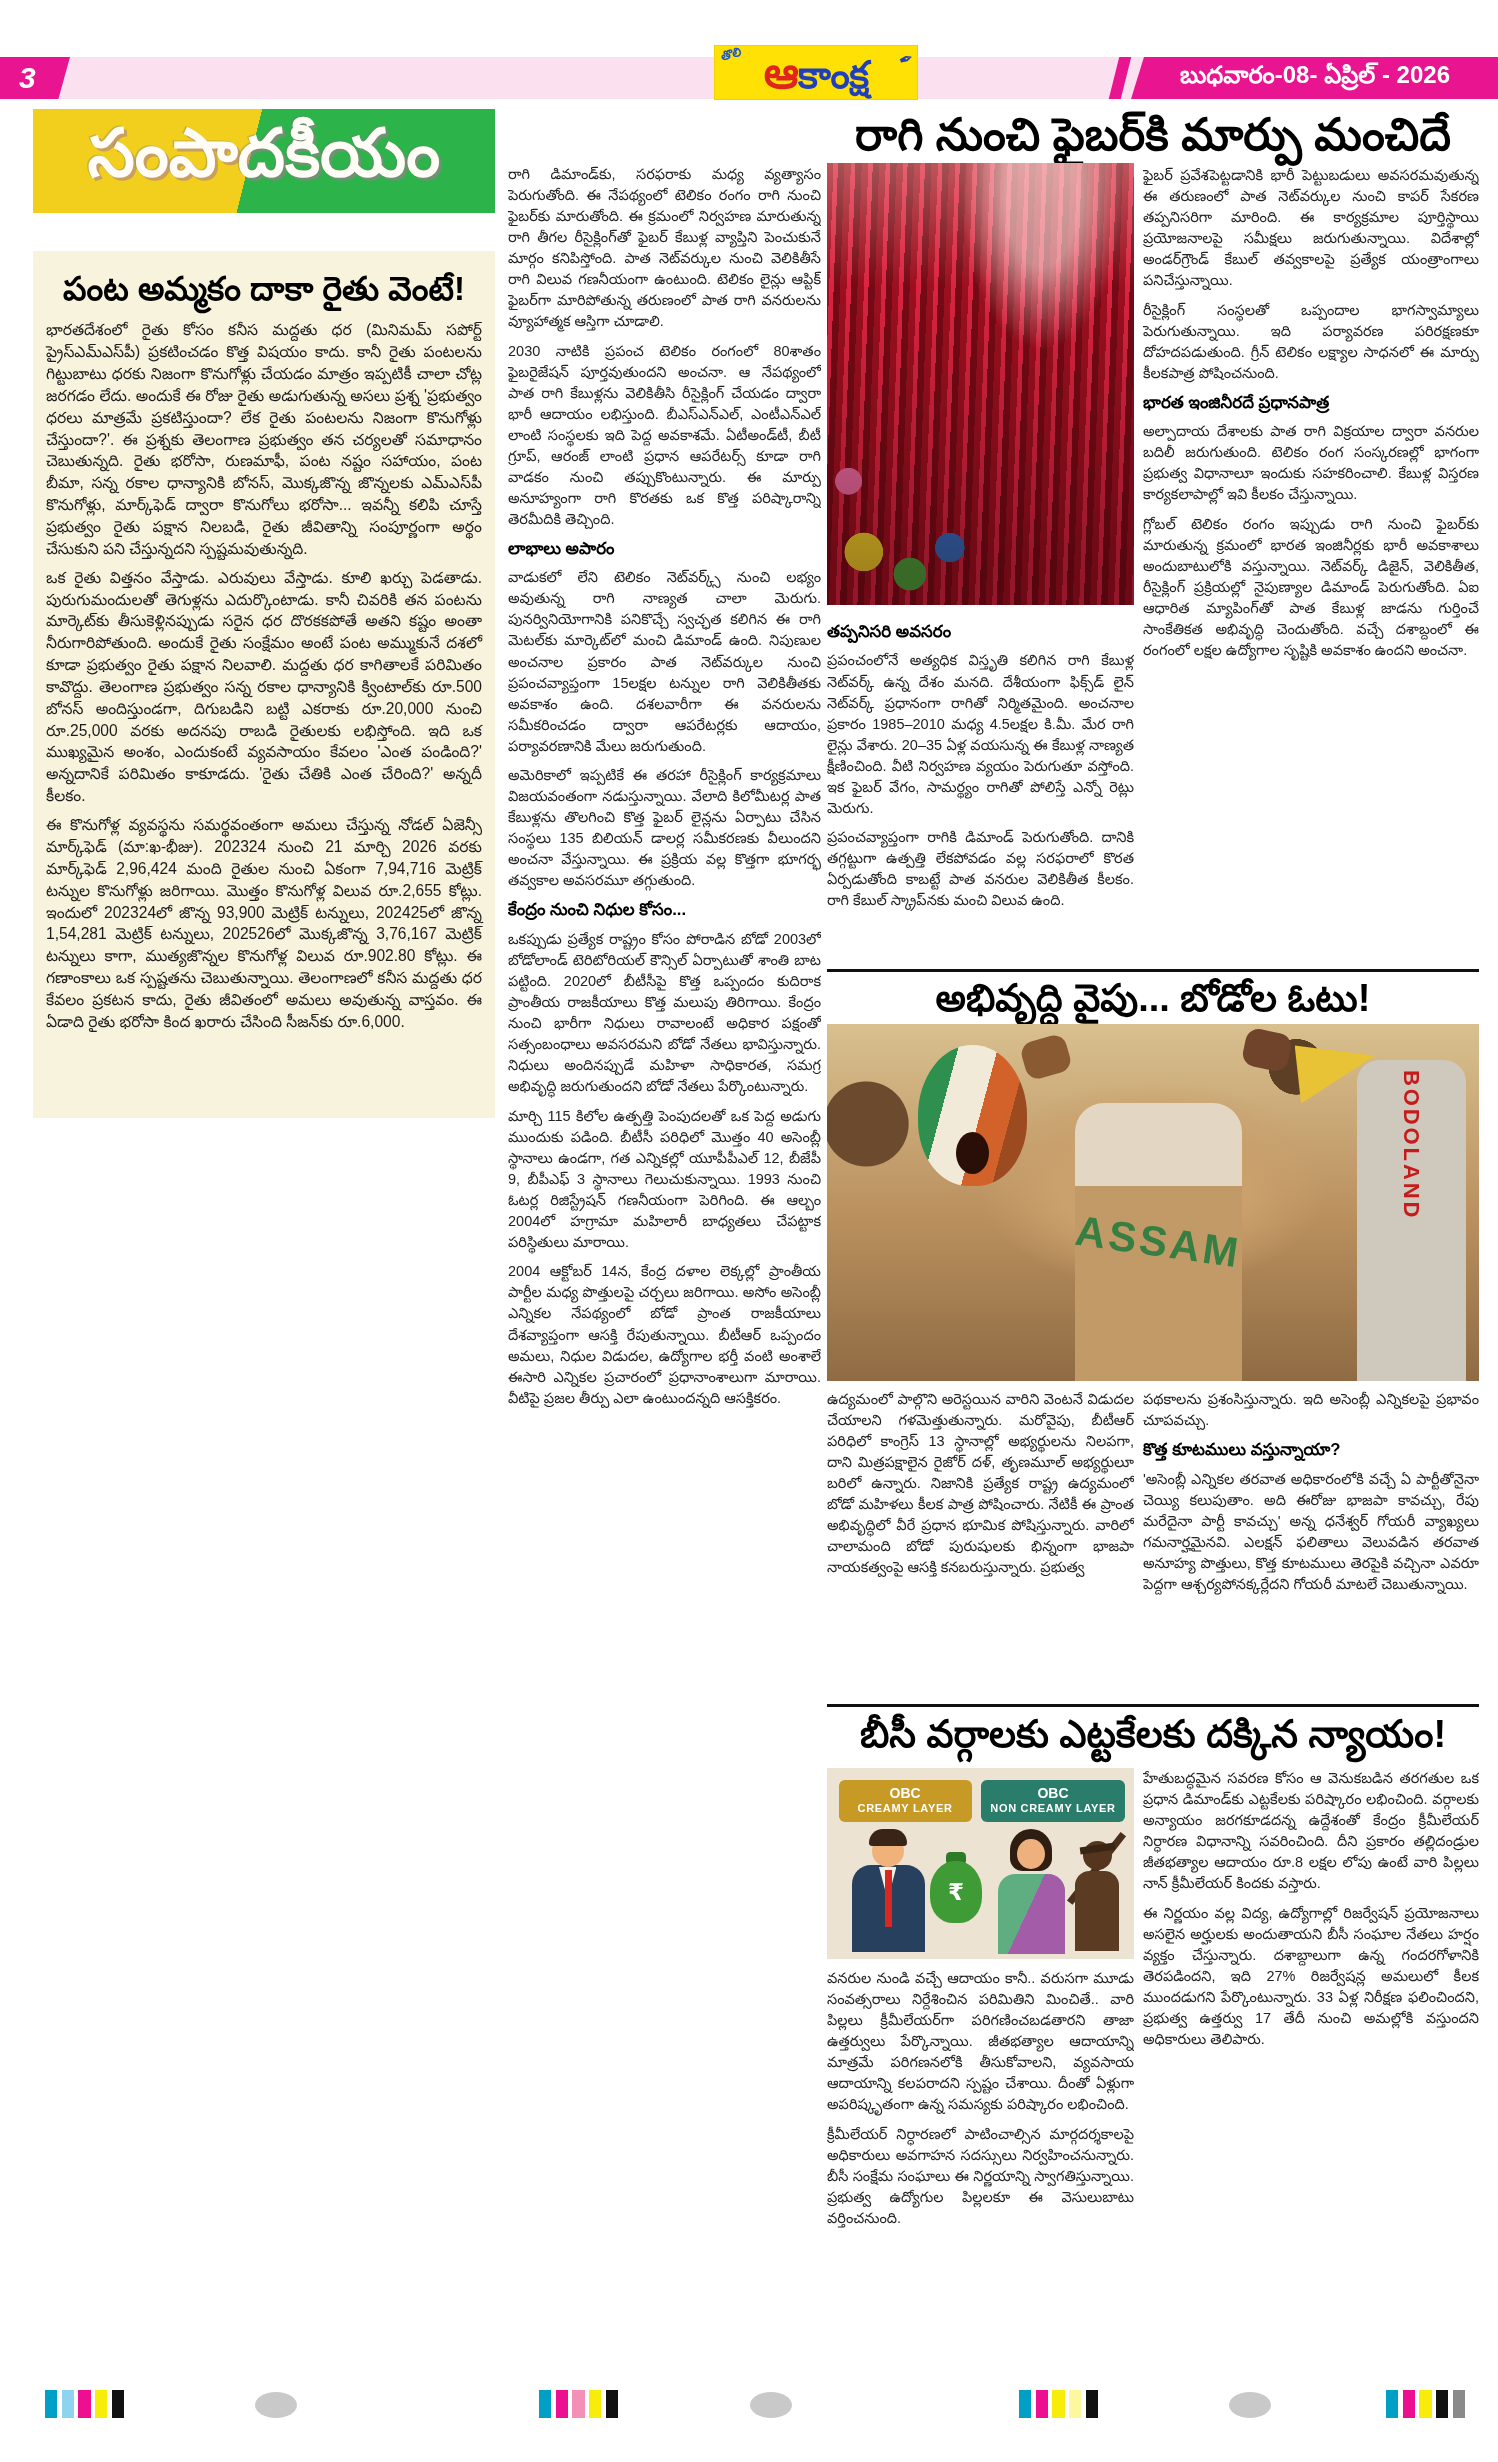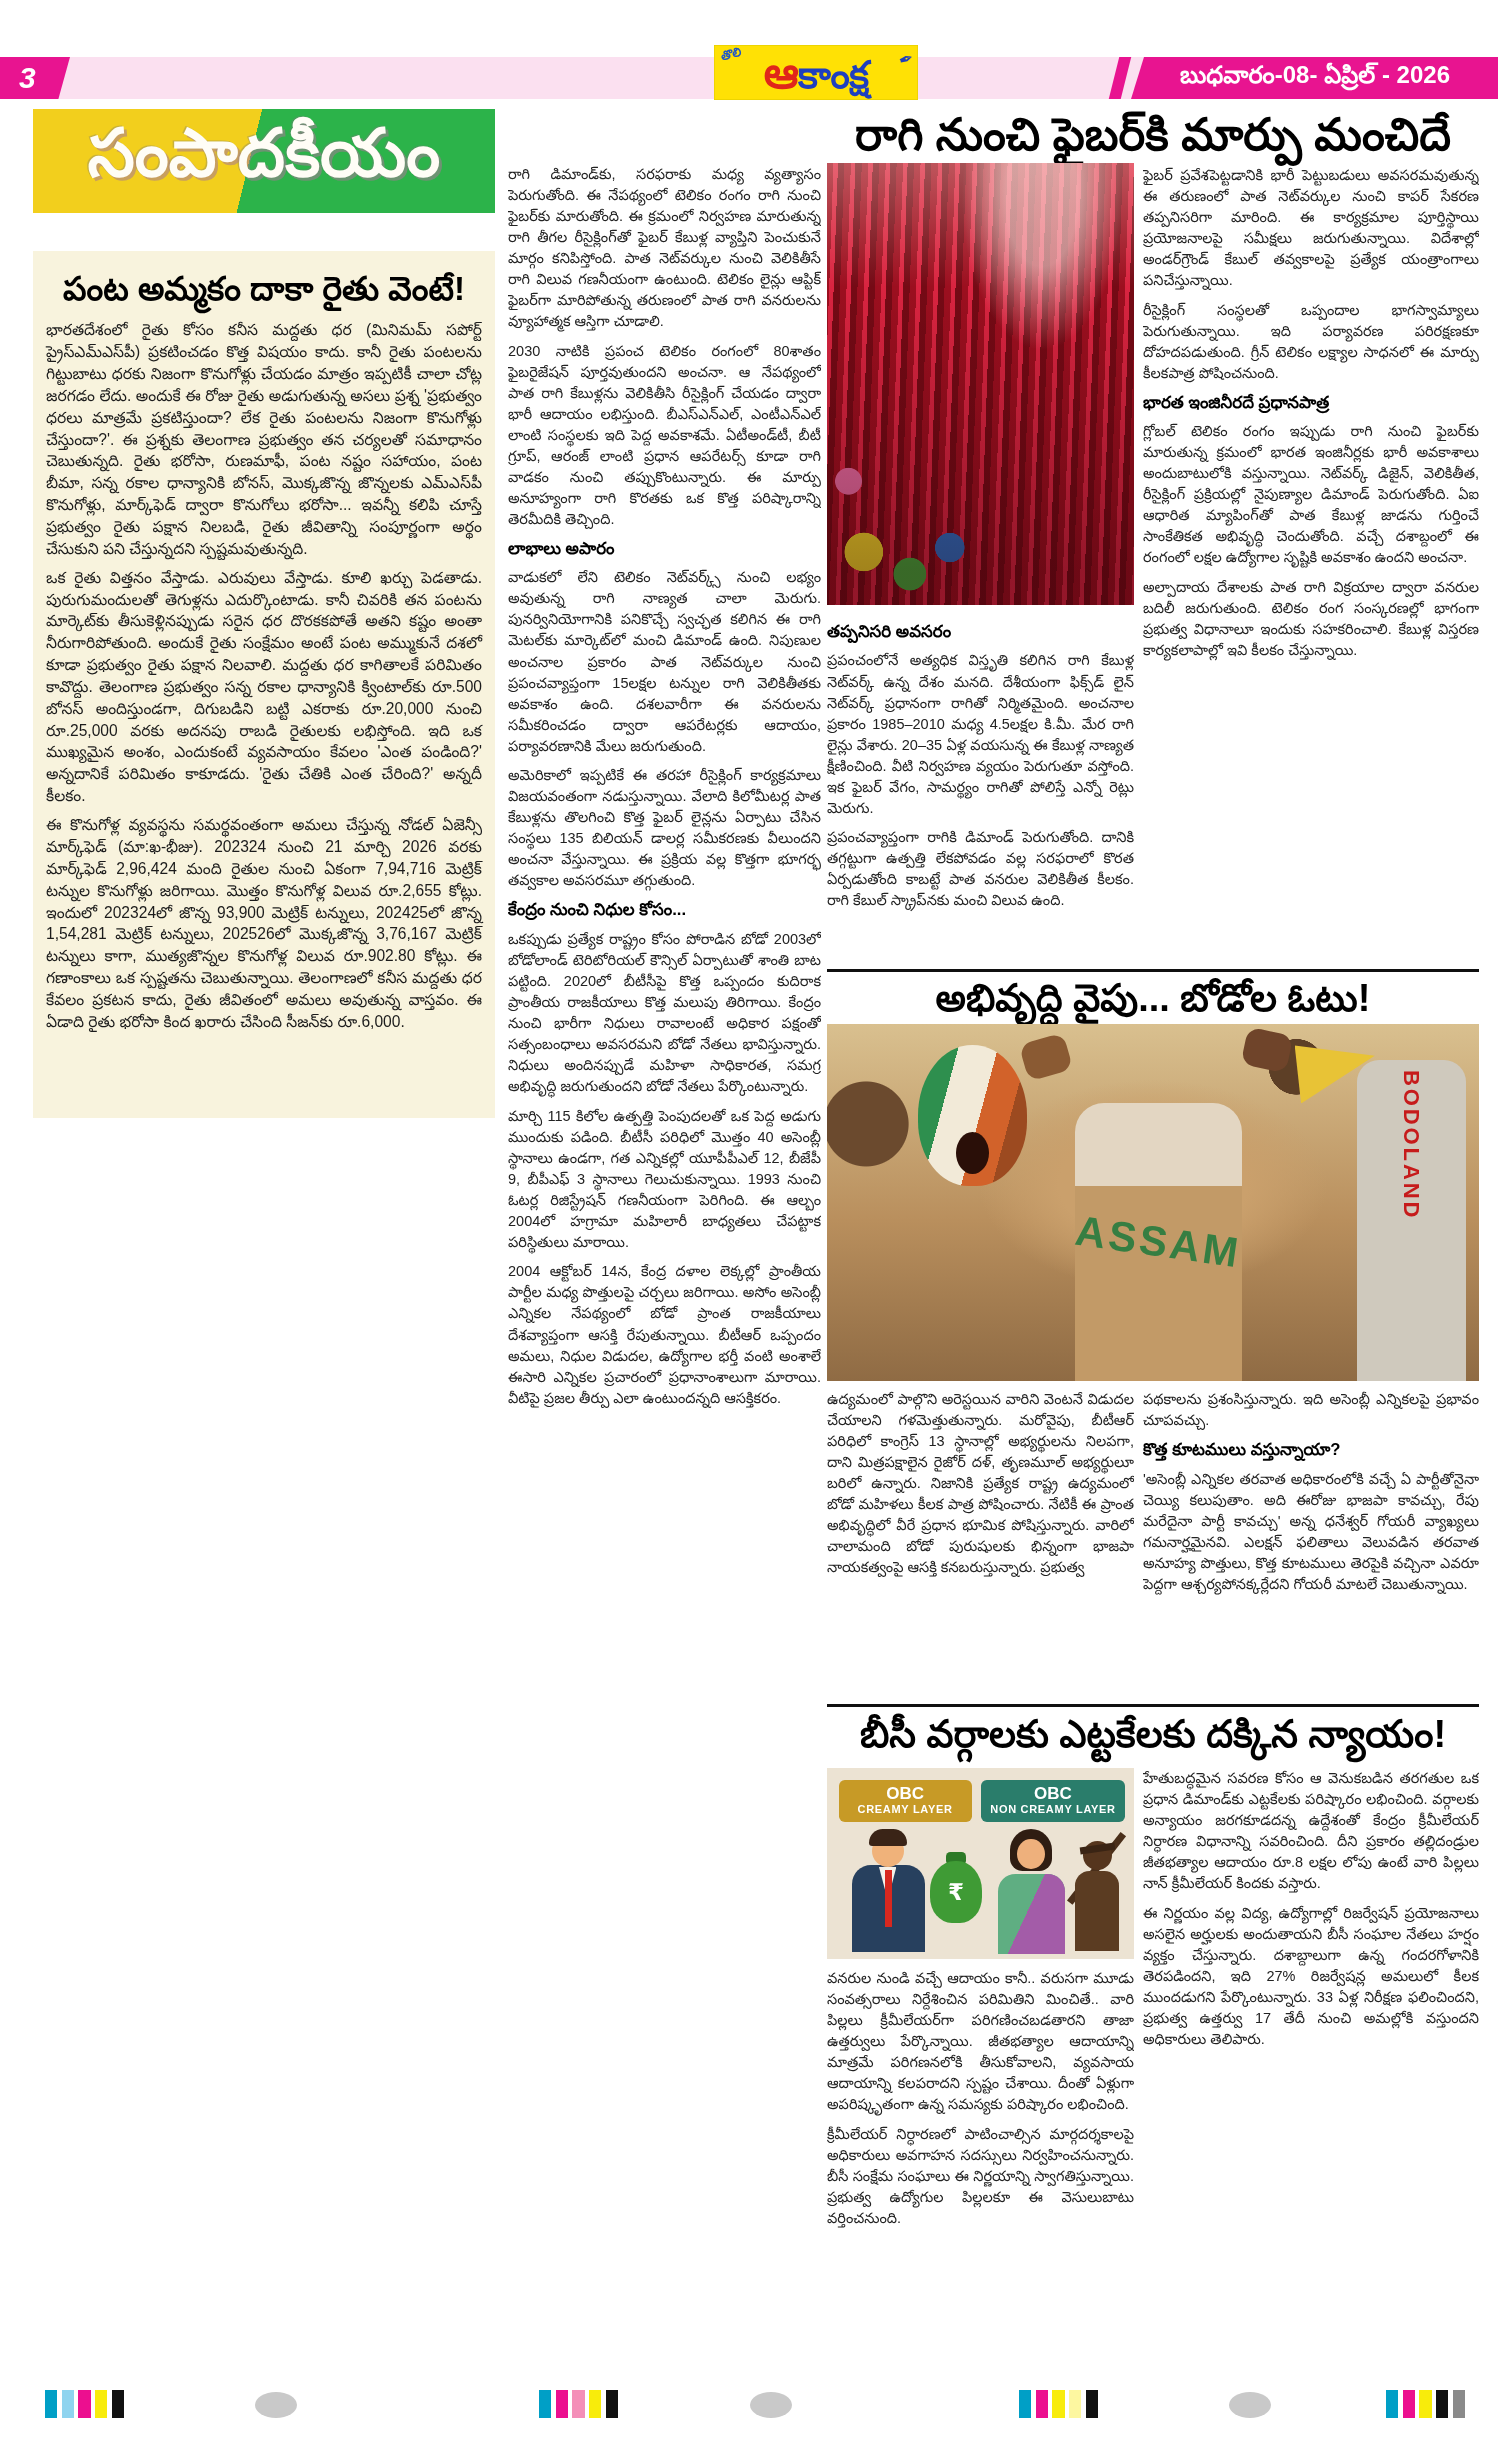--- a/index.html
+++ b/index.html
@@ -90,21 +90,21 @@
   .flag1{right:16%;top:6%;}
   .flag2{right:6%;top:40%;transform:rotate(18deg);background:#d9a92c;}
   .bodo-col-left{left:827px;top:1389px;width:307px;height:309px;}
   .bodo-col-right{left:1143px;top:1389px;width:336px;height:309px;}
 
   
   .bc-headline{left:827px;top:1713px;width:652px;text-align:center;font-size:38px;font-weight:bold;color:#000;white-space:nowrap;}
   .obc-box{left:827px;top:1768px;width:307px;height:191px;background:#ece3d3;}
   .obc-badge{position:absolute;top:11.6px;height:42px;border-radius:5.8px;display:flex;flex-direction:column;
     align-items:center;justify-content:center;color:#fff;font-weight:bold;}
-  .obc-badge .l1{font-size:17px;line-height:1.1;}
+  .obc-badge .l1{font-size:14px;line-height:1.1;}
   .obc-badge .l2{font-size:11px;line-height:1.2;letter-spacing:0.7px;}
   .badge-gold{left:11.6px;width:133px;background:#c79a26;}
   .badge-teal{left:154px;width:144px;background:#2a7d6b;}
   .fig{position:absolute;}
   .man-head{left:45px;top:67px;width:32px;height:32px;border-radius:50%;background:#f0b27a;}
   .man-hair{left:42px;top:61px;width:38px;height:17.4px;border-radius:19px 19px 4.4px 4.4px;background:#3a2417;}
   .man-body{left:25px;top:97px;width:73px;height:87px;border-radius:19px 19px 0 0;background:#27405e;}
   .man-shirt{left:52px;top:99px;width:17.4px;height:33px;background:#f5f2ea;clip-path:polygon(0 0,100% 0,50% 100%);}
   .man-tie{left:58px;top:102px;width:6.5px;height:57px;background:#d8281f;}
   .money-bag{left:103px;top:93px;width:52px;height:62px;border-radius:48% 48% 42% 42%;background:#3f9b35;
@@ -175,22 +175,22 @@
 <div class="abs photo-cables"></div>
 <div class="abs textcol fiber-col-left">
     <div class="subhead">తప్పనిసరి అవసరం</div>
     <div class="para">ప్రపంచంలోనే అత్యధిక విస్తృతి కలిగిన రాగి కేబుళ్ల నెట్‌వర్క్ ఉన్న దేశం మనది. దేశీయంగా ఫిక్స్‌డ్ లైన్ నెట్‌వర్క్ ప్రధానంగా రాగితో నిర్మితమైంది. అంచనాల ప్రకారం 1985–2010 మధ్య 4.5లక్షల కి.మీ. మేర రాగి లైన్లు వేశారు. 20–35 ఏళ్ల వయసున్న ఈ కేబుళ్ల నాణ్యత క్షీణించింది. వీటి నిర్వహణ వ్యయం పెరుగుతూ వస్తోంది. ఇక ఫైబర్ వేగం, సామర్థ్యం రాగితో పోలిస్తే ఎన్నో రెట్లు మెరుగు.</div>
     <div class="para">ప్రపంచవ్యాప్తంగా రాగికి డిమాండ్ పెరుగుతోంది. దానికి తగ్గట్టుగా ఉత్పత్తి లేకపోవడం వల్ల సరఫరాలో కొరత ఏర్పడుతోంది కాబట్టే పాత వనరుల వెలికితీత కీలకం. రాగి కేబుల్ స్క్రాప్‌నకు మంచి విలువ ఉంది.</div>
   </div>
 <div class="abs textcol fiber-col-right">
     <div class="para">ఫైబర్ ప్రవేశపెట్టడానికి భారీ పెట్టుబడులు అవసరమవుతున్న ఈ తరుణంలో పాత నెట్‌వర్కుల నుంచి కాపర్ సేకరణ తప్పనిసరిగా మారింది. ఈ కార్యక్రమాల పూర్తిస్థాయి ప్రయోజనాలపై సమీక్షలు జరుగుతున్నాయి. విదేశాల్లో అండర్‌గ్రౌండ్ కేబుల్ తవ్వకాలపై ప్రత్యేక యంత్రాంగాలు పనిచేస్తున్నాయి.</div>
     <div class="para">రీసైక్లింగ్ సంస్థలతో ఒప్పందాల భాగస్వామ్యాలు పెరుగుతున్నాయి. ఇది పర్యావరణ పరిరక్షణకూ దోహదపడుతుంది. గ్రీన్ టెలికం లక్ష్యాల సాధనలో ఈ మార్పు కీలకపాత్ర పోషించనుంది.</div>
     <div class="subhead">భారత ఇంజినీరదే ప్రధానపాత్ర</div>
+    <div class="para">అల్పాదాయ దేశాలకు పాత రాగి విక్రయాల ద్వారా వనరుల బదిలీ జరుగుతుంది. టెలికం రంగ సంస్కరణల్లో భాగంగా ప్రభుత్వ విధానాలూ ఇందుకు సహకరించాలి. కేబుళ్ల విస్తరణ కార్యకలాపాల్లో ఇవి కీలకం చేస్తున్నాయి.</div>
     <div class="para">గ్లోబల్ టెలికం రంగం ఇప్పుడు రాగి నుంచి ఫైబర్‌కు మారుతున్న క్రమంలో భారత ఇంజినీర్లకు భారీ అవకాశాలు అందుబాటులోకి వస్తున్నాయి. నెట్‌వర్క్ డిజైన్, వెలికితీత, రీసైక్లింగ్ ప్రక్రియల్లో నైపుణ్యాల డిమాండ్ పెరుగుతోంది. ఏఐ ఆధారిత మ్యాపింగ్‌తో పాత కేబుళ్ల జాడను గుర్తించే సాంకేతికత అభివృద్ధి చెందుతోంది. వచ్చే దశాబ్దంలో ఈ రంగంలో లక్షల ఉద్యోగాల సృష్టికి అవకాశం ఉందని అంచనా.</div>
-    <div class="para">అల్పాదాయ దేశాలకు పాత రాగి విక్రయాల ద్వారా వనరుల బదిలీ జరుగుతుంది. టెలికం రంగ సంస్కరణల్లో భాగంగా ప్రభుత్వ విధానాలూ ఇందుకు సహకరించాలి. కేబుళ్ల విస్తరణ కార్యకలాపాల్లో ఇవి కీలకం చేస్తున్నాయి.</div>
   </div>
 <div class="abs rule" style="top:969px;"></div>
 
 <div class="abs bodo-headline">అభివృద్ధి వైపు... బోడోల ఓటు!</div>
 <div class="abs photo-crowd">
   <div class="crowd-fist fist1"></div>
   <div class="crowd-fist fist2"></div>
   <div class="flag flag1"></div>
   <div class="flag flag2"></div>
   <div class="crowd-face"></div>

